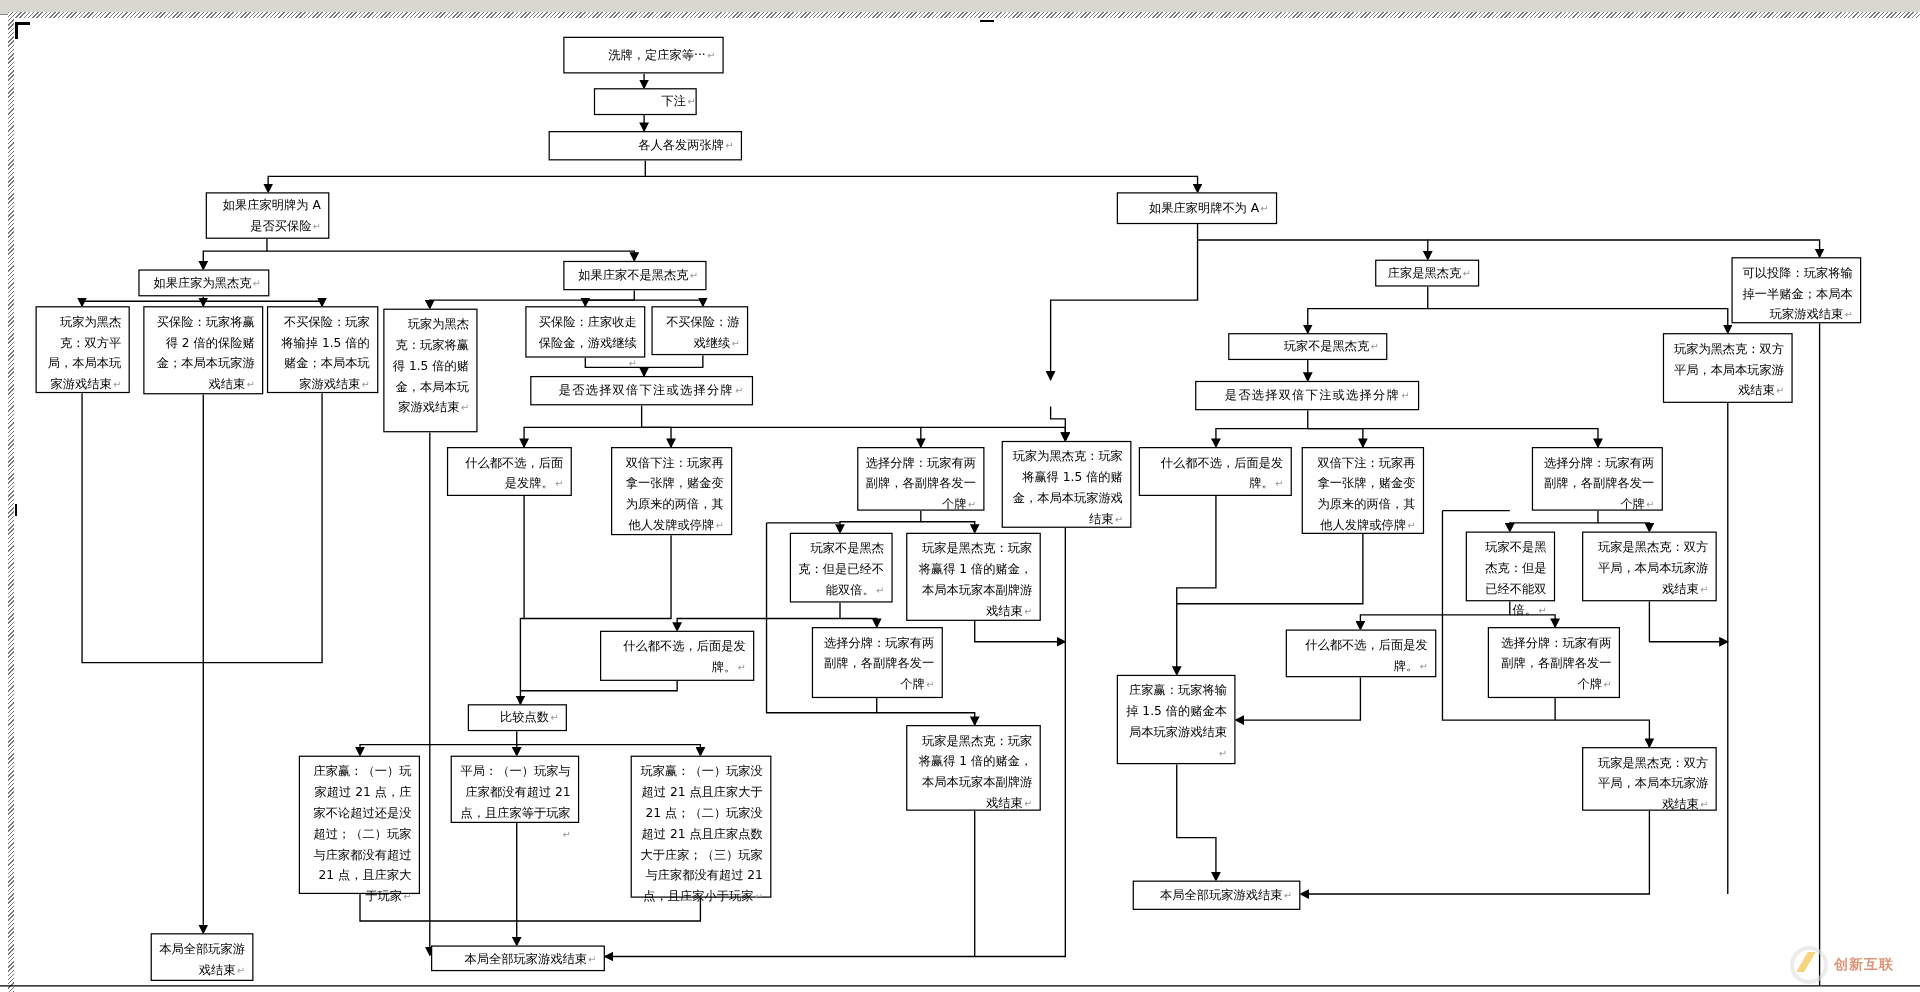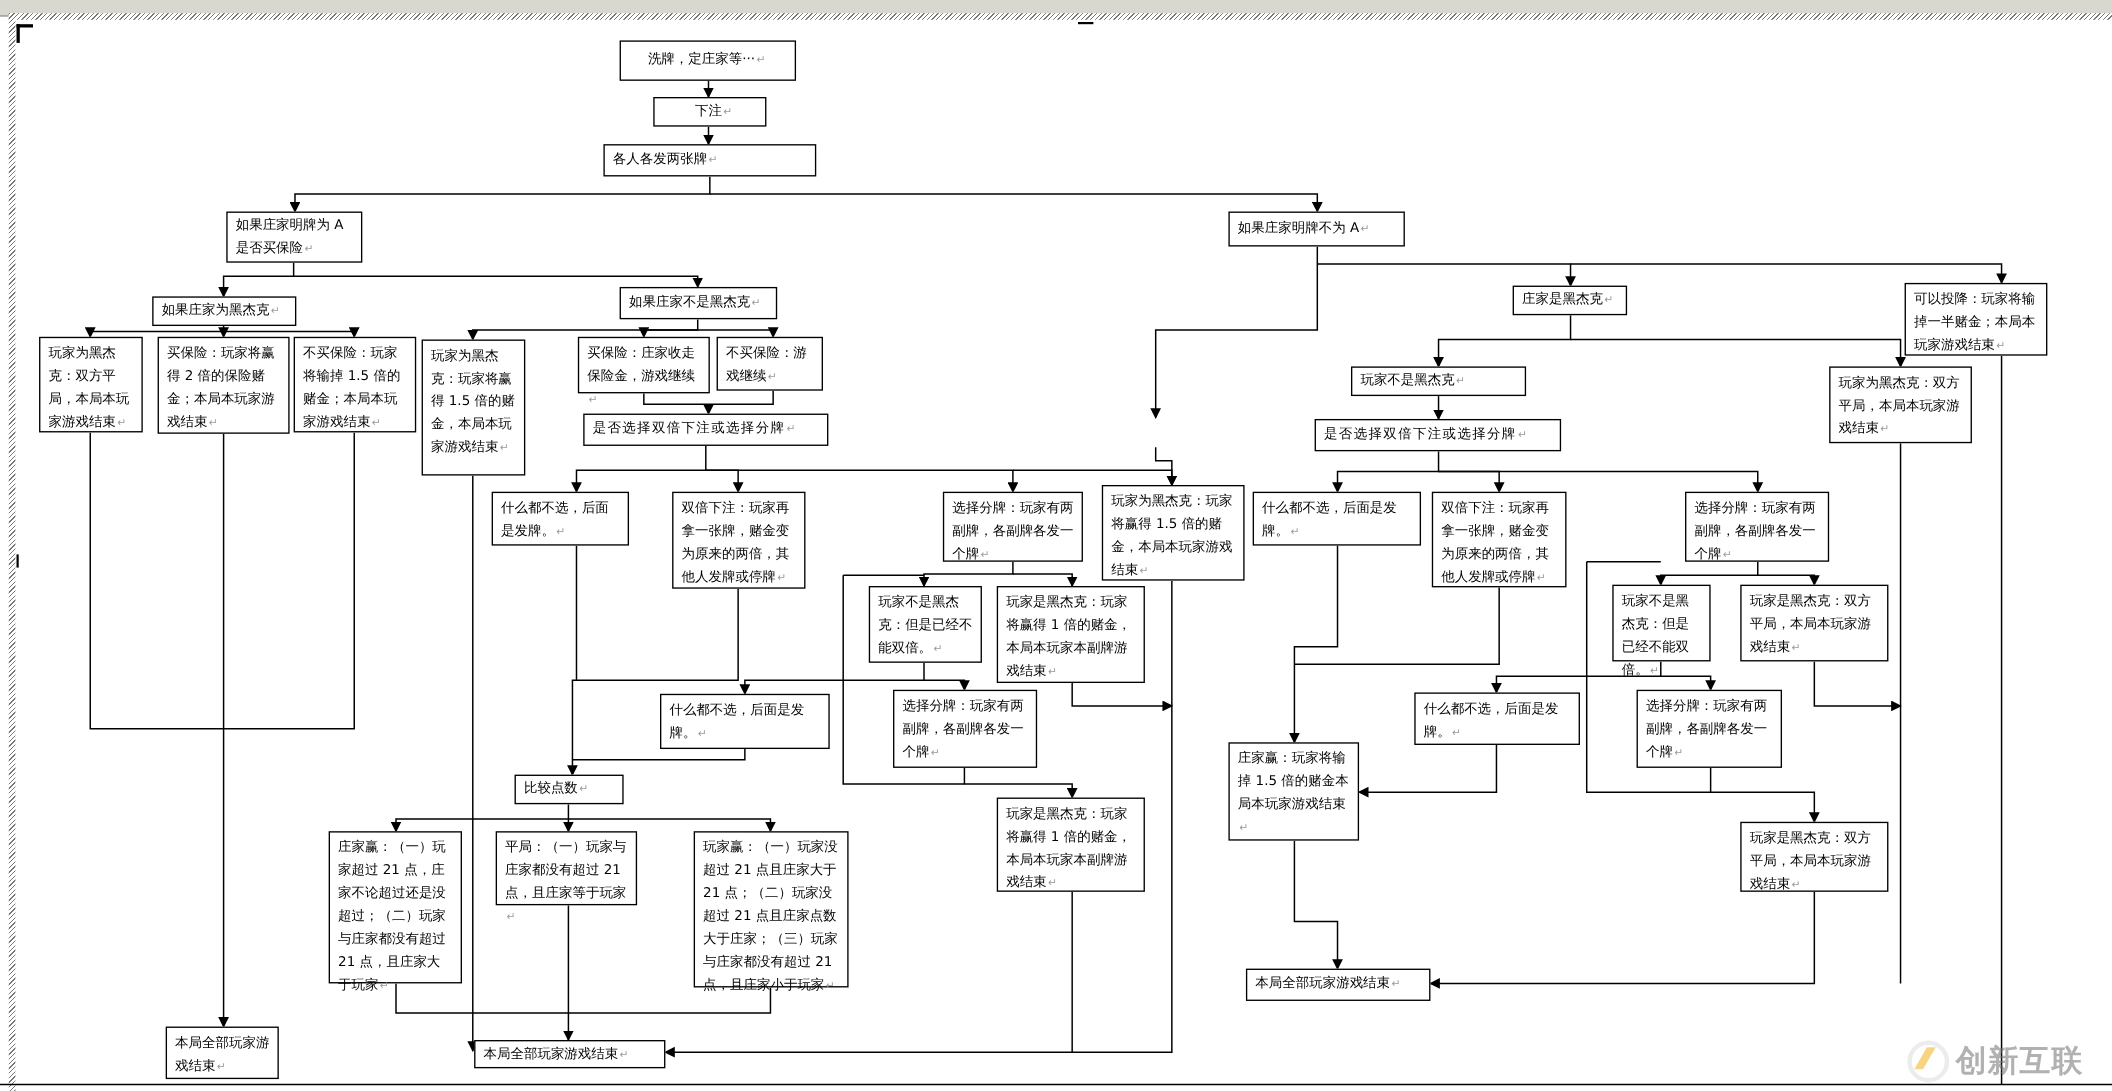--- a/index.html
+++ b/index.html
@@ -1,35 +1,35 @@
 <!DOCTYPE html>
 <html><head>
 <meta charset="utf-8">
 <style>
   html,body{margin:0;padding:0;background:#fff;}
   body{width:1920px;height:992px;overflow:hidden;position:relative;font-family:"DejaVu Sans",sans-serif;}
-  #frame{position:absolute;left:0;top:0;width:1920px;height:992px;background:#fff;}
+  #frame{position:absolute;left:0;top:0;width:1920px;height:992px;background:#fff;text-align:right;}
   #topbar{position:absolute;left:0;top:0;width:1920px;height:14px;background:#d8d8d0;border-bottom:1px solid #888;}
   #hatch-top{position:absolute;left:8px;top:12px;width:1912px;height:6px;
     background:repeating-linear-gradient(135deg,#777 0 1px,#fff 1px 3px);}
   #hatch-left{position:absolute;left:8px;top:12px;width:6px;height:980px;
     background:repeating-linear-gradient(135deg,#777 0 1px,#fff 1px 3px);}
   #corner{position:absolute;left:15px;top:22px;width:12px;height:14px;border-left:3px solid #000;border-top:3px solid #000;}
   #cursor-mark{position:absolute;left:15px;top:504px;width:2px;height:12px;background:#000;}
   #top-mark{position:absolute;left:980px;top:20px;width:14px;height:2px;background:#000;}
   #stage{position:absolute;left:0;top:0;width:1568px;height:810px;transform-origin:0 0;transform:scale(1.2245,1.2247);}
   #lines{position:absolute;left:0;top:0;}
   .box{position:absolute;box-sizing:border-box;border:1.2px solid #000;background:#fff;
        font-size:10px;line-height:17px;color:#000;padding:3px 6px;word-break:break-all;
        font-family:"DejaVu Sans",sans-serif;}
   .box .ret{color:#999;font-size:8px;margin-left:1px;}
   #watermark{position:absolute;right:26px;bottom:8px;display:flex;align-items:center;gap:6px;opacity:.55;}
   #watermark .logo{width:30px;height:30px;border-radius:50%;border:4px solid #ddd;position:relative;}
   #watermark .logo::after{content:"";position:absolute;left:8px;top:2px;width:8px;height:20px;background:#f2b21c;transform:skewX(-30deg);}
-  #watermark .wm-text{font-size:28px;color:#737373;font-weight:bold;letter-spacing:1px;}
+  #watermark .wm-text{font-size:14px;color:#c2410c;font-weight:bold;letter-spacing:1px;}
 </style>
 </head>
 <body>
 
 <div id="frame">
   <div id="topbar"></div>
   <div id="hatch-top"></div>
   <div id="hatch-left"></div>
   <div id="corner"></div>
   <div id="cursor-mark"></div>

